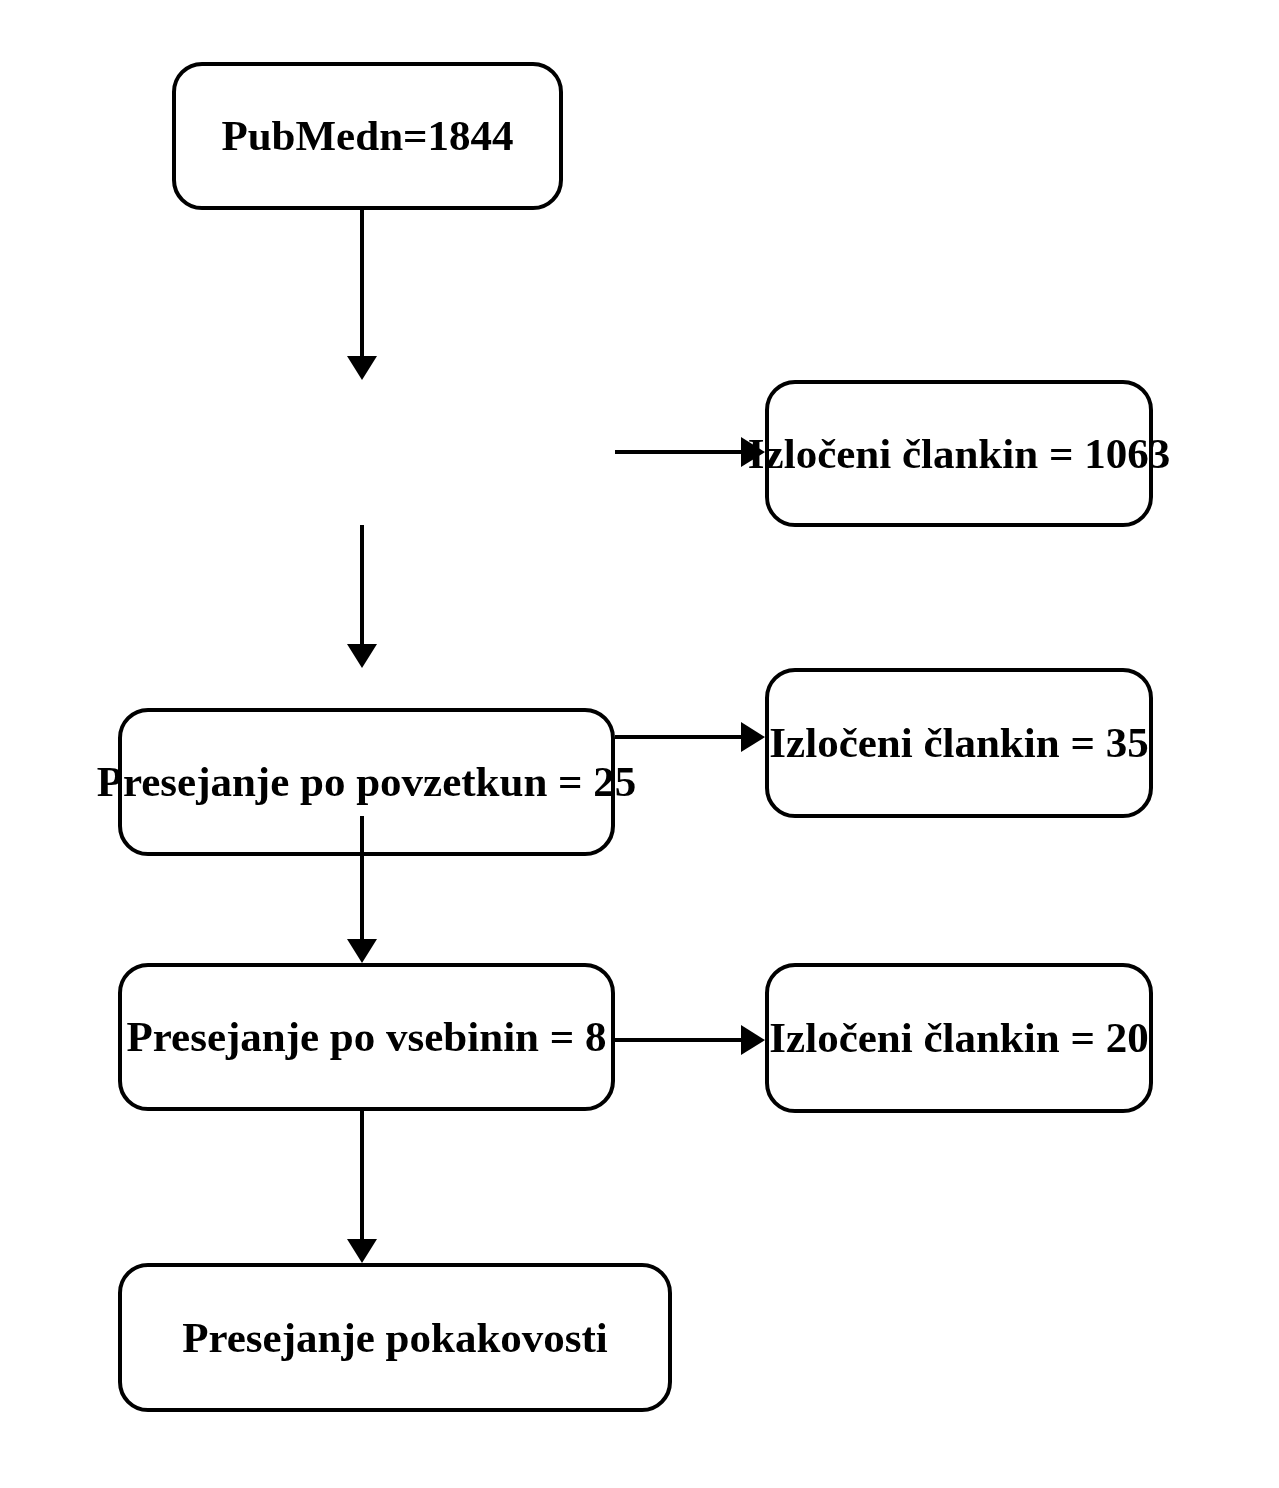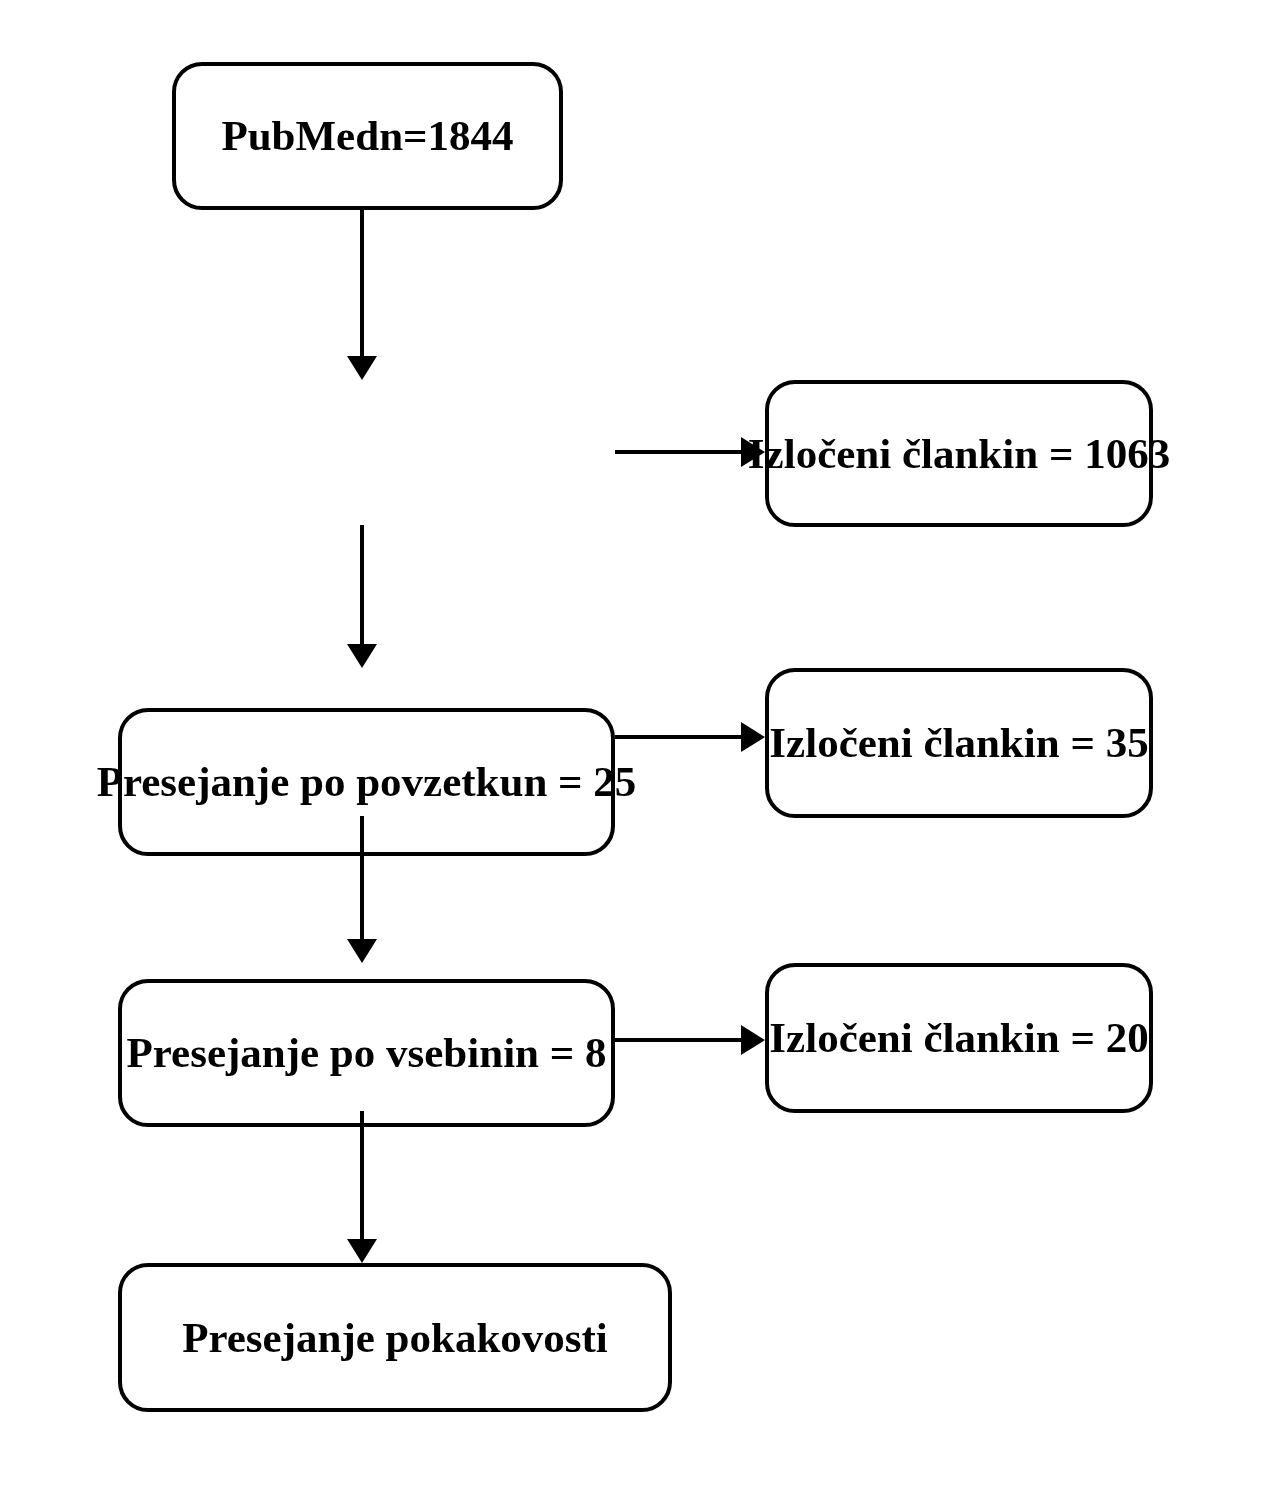--- a/index.html
+++ b/index.html
@@ -80,21 +80,21 @@
   <div class="node" style="left:118px; top:668px; width:497px; height:148px;margin-top:40px;">
     <div class="node-line">Presejanje po povzetku</div>
     <div class="node-line">n = 25</div>
   </div>
 
   <div class="node" style="left:765px; top:668px; width:388px; height:150px;">
     <div class="node-line">Izločeni članki</div>
     <div class="node-line">n = 35</div>
   </div>
 
-  <div class="node" style="left:118px; top:963px; width:497px; height:148px;margin-top:16px;">
+  <div class="node" style="left:118px; top:963px; width:497px; height:148px;">
     <div class="node-line">Presejanje po vsebini</div>
     <div class="node-line">n = 8</div>
   </div>
 
   <div class="node" style="left:765px; top:963px; width:388px; height:150px;">
     <div class="node-line">Izločeni članki</div>
     <div class="node-line">n = 20</div>
   </div>
 
   <div class="node" style="left:118px; top:1263px; width:554px; height:149px;">

